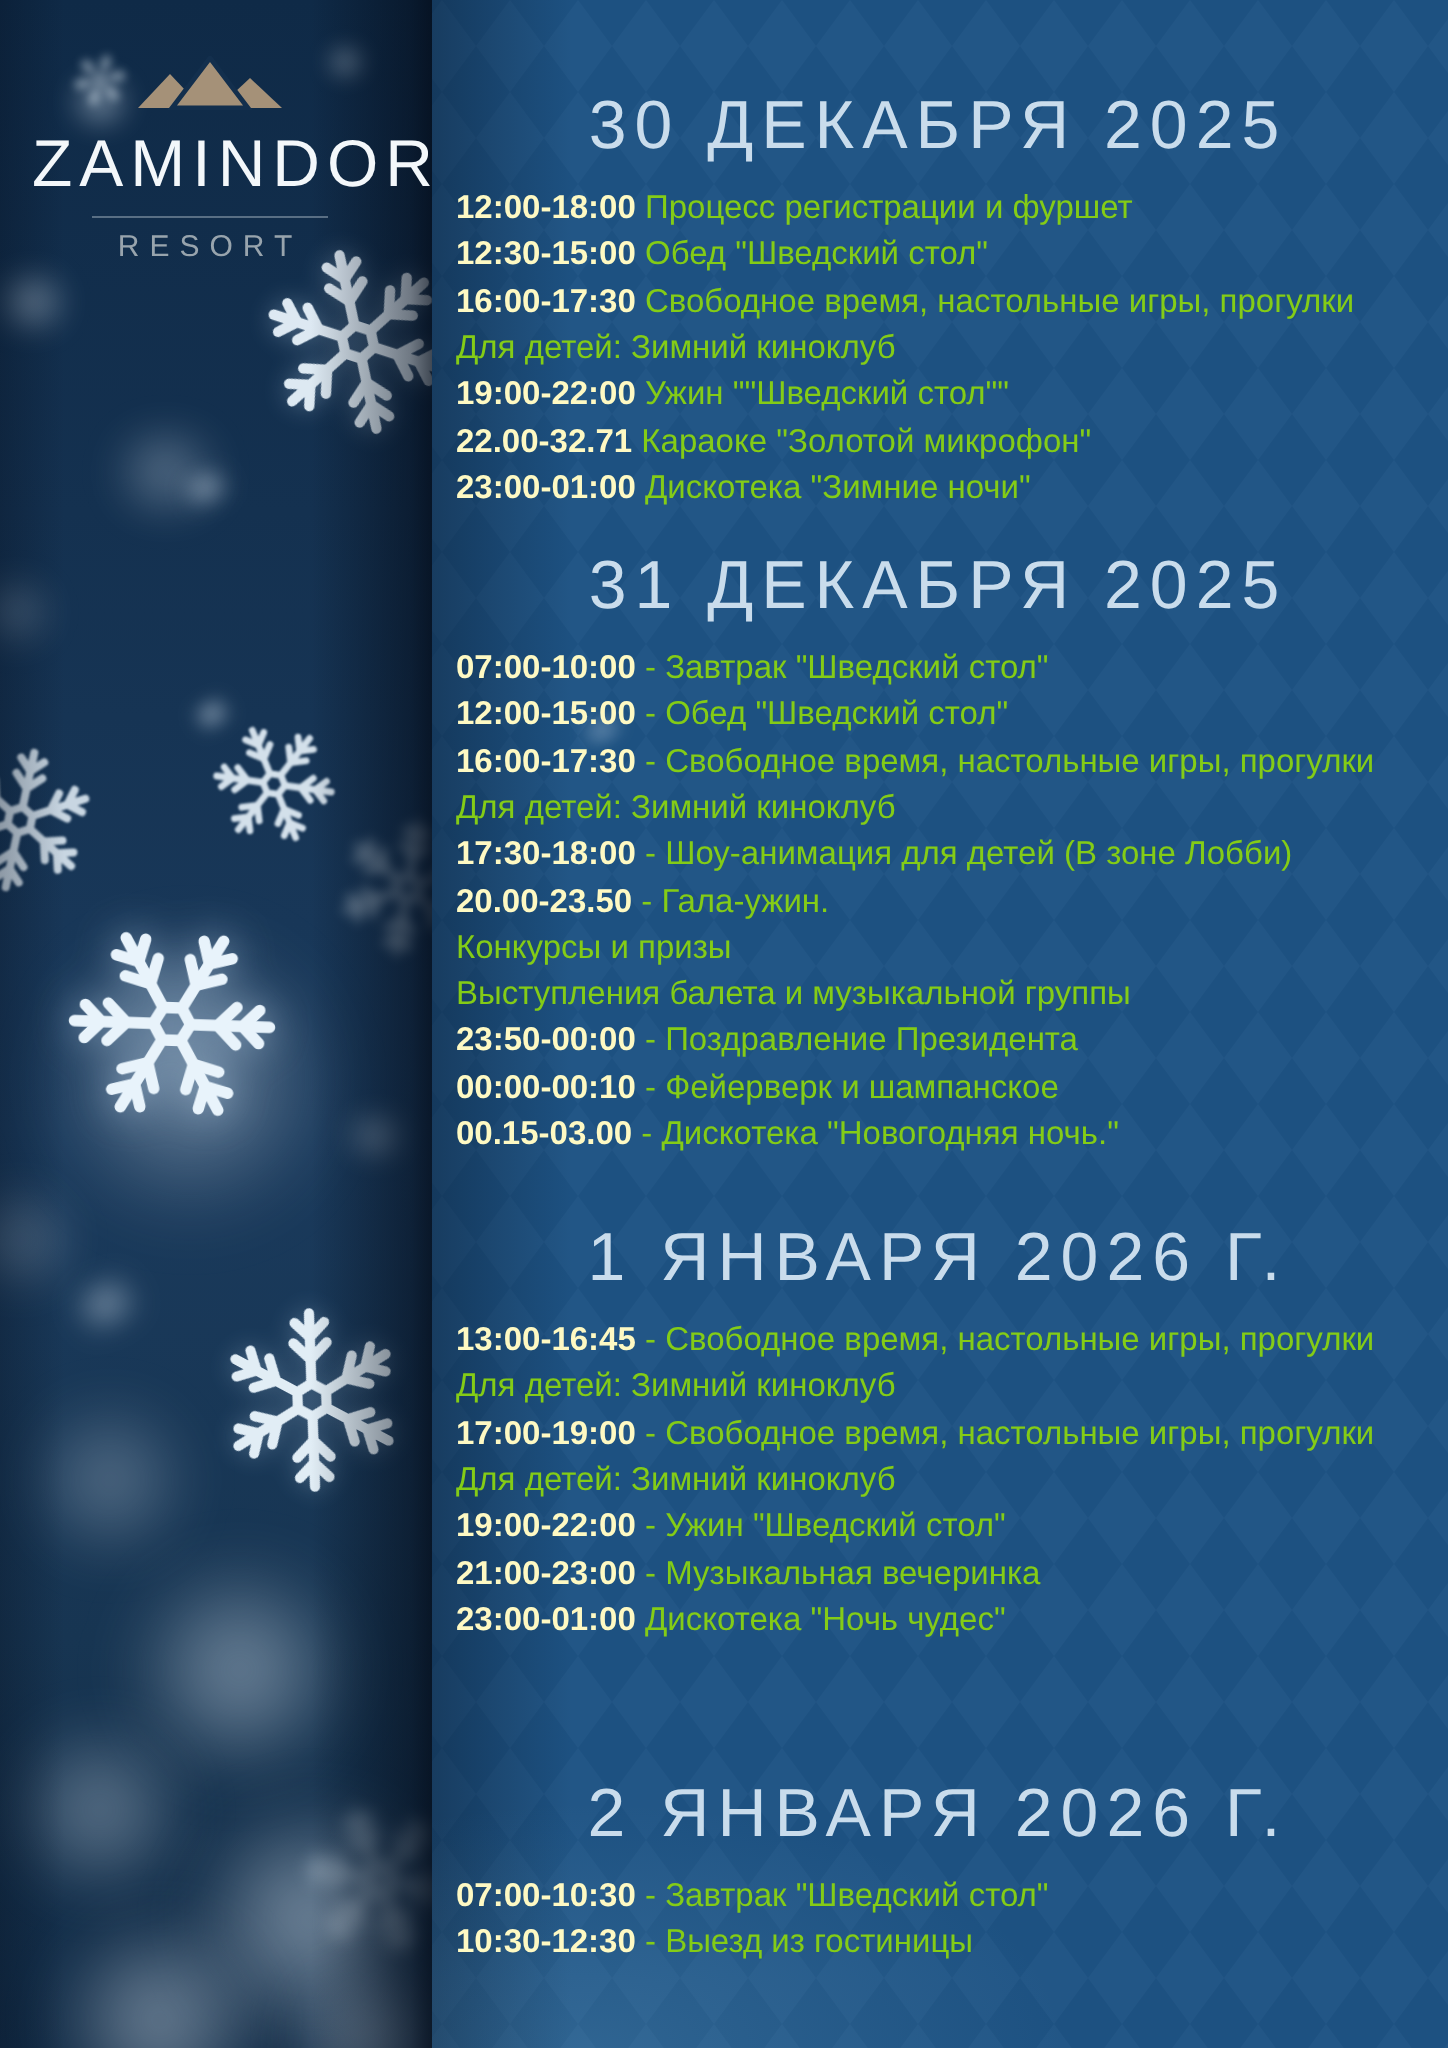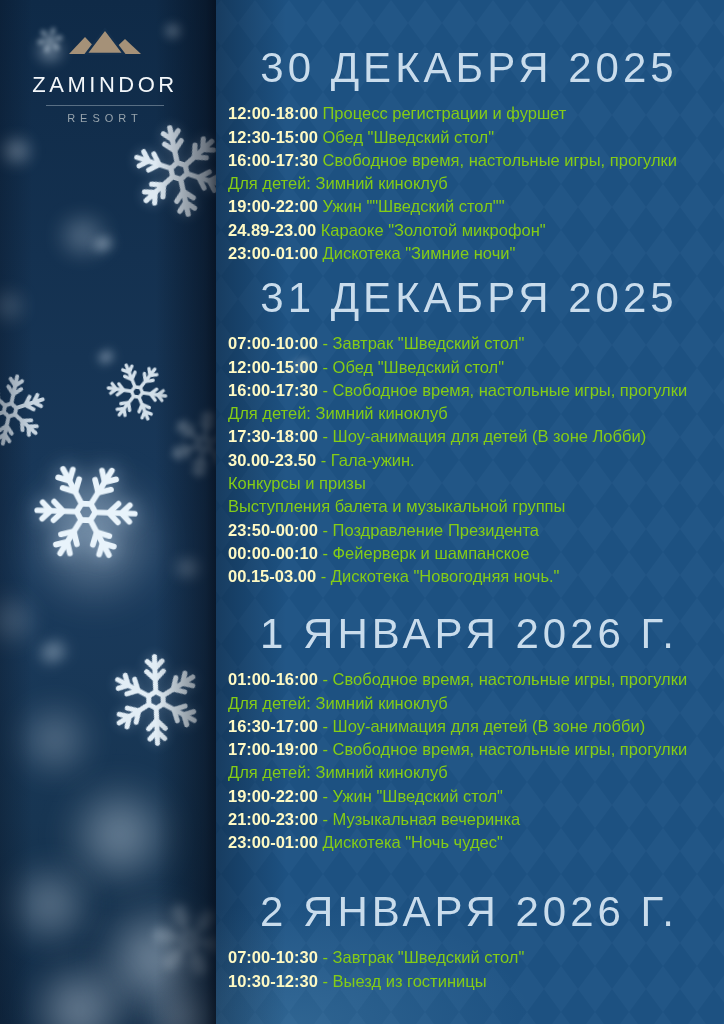--- a/index.html
+++ b/index.html
@@ -17,32 +17,32 @@
   
   .photo-strip{position:absolute;left:0;top:0;width:216px;height:1024px;overflow:hidden;
     background:linear-gradient(180deg,#0f2a47 0%,#143150 25%,#1a3a5c 55%,#173552 80%,#122c47 100%);}
   .photo-strip::after{content:'';position:absolute;inset:0;pointer-events:none;
     background:linear-gradient(90deg,rgba(4,12,26,.30) 0%,rgba(4,12,26,0) 15%,rgba(4,12,26,0) 72%,rgba(3,10,22,.5) 95%,rgba(3,10,22,.72) 100%);}
   .blob{position:absolute;border-radius:50%;pointer-events:none;}
   .flake{position:absolute;pointer-events:none;}
 
   
   .logo{position:absolute;left:16px;top:28px;width:178px;text-align:center;z-index:3;}
-  .logo-word{font-size:22px;letter-spacing:3.5px;color:#f3f7fa;margin-top:13px;font-weight:400;}
+  .logo-word{font-size:33px;letter-spacing:3.5px;color:#f3f7fa;margin-top:3px;font-weight:400;}
   .logo-line{width:118px;height:1px;background:rgba(150,165,180,.55);margin:7px auto 6px;}
-  .logo-sub{font-size:11px;letter-spacing:5px;color:#98a4ad;}
+  .logo-sub{font-size:15px;letter-spacing:5px;color:#98a4ad;}
 
   
   .schedule{position:absolute;left:228px;top:0;width:482px;height:1024px;z-index:2;}
   .day{position:absolute;left:0;width:100%;}
   .sec-0{top:44px;}
   .sec-1{top:274px;}
   .sec-2{top:610px;}
   .sec-3{top:888px;}
-  .day-title{margin:0 0 10px 0;font-size:42px;font-weight:300;letter-spacing:4px;
+  .day-title{margin:0 0 10px 0;font-size:34px;font-weight:300;letter-spacing:4px;
     color:#c9dcec;text-align:center;line-height:1.15;white-space:nowrap;}
   .event-line{line-height:23.3px;font-size:16.5px;white-space:pre;}
   .event-time{font-weight:bold;color:#fef9c3;}
   .event-text{color:#84cc16;}
 </style>
 </head>
 <body>
 
 <div class="poster">
 
@@ -137,42 +137,41 @@
   </div>
 
   <main class="schedule" id="schedule-root">
       <section class="day sec-0">
         <h2 class="day-title">30 ДЕКАБРЯ 2025</h2>
         <div class="event-line"><span class="event-time">12:00-18:00</span><span class="event-text"> Процесс регистрации и фуршет</span></div>
         <div class="event-line"><span class="event-time">12:30-15:00</span><span class="event-text"> Обед "Шведский стол"</span></div>
         <div class="event-line"><span class="event-time">16:00-17:30</span><span class="event-text"> Свободное время, настольные игры, прогулки</span></div>
         <div class="event-line"><span class="event-text">Для детей: Зимний киноклуб</span></div>
         <div class="event-line"><span class="event-time">19:00-22:00</span><span class="event-text"> Ужин ""Шведский стол""</span></div>
-        <div class="event-line"><span class="event-time">24.89-23.00</span><span class="event-text"> Караоке "Золотой микрофон"</span></div>
+        <div class="event-line"><span class="event-time">22.00-32.71</span><span class="event-text"> Караоке "Золотой микрофон"</span></div>
         <div class="event-line"><span class="event-time">23:00-01:00</span><span class="event-text"> Дискотека "Зимние ночи"</span></div>
       </section>
       <section class="day sec-1">
         <h2 class="day-title">31 ДЕКАБРЯ 2025</h2>
         <div class="event-line"><span class="event-time">07:00-10:00</span><span class="event-text"> - Завтрак "Шведский стол"</span></div>
         <div class="event-line"><span class="event-time">12:00-15:00</span><span class="event-text"> - Обед "Шведский стол"</span></div>
         <div class="event-line"><span class="event-time">16:00-17:30</span><span class="event-text"> - Свободное время, настольные игры, прогулки</span></div>
         <div class="event-line"><span class="event-text">Для детей: Зимний киноклуб</span></div>
         <div class="event-line"><span class="event-time">17:30-18:00</span><span class="event-text"> - Шоу-анимация для детей (В зоне Лобби)</span></div>
-        <div class="event-line"><span class="event-time">30.00-23.50</span><span class="event-text"> - Гала-ужин.</span></div>
+        <div class="event-line"><span class="event-time">20.00-23.50</span><span class="event-text"> - Гала-ужин.</span></div>
         <div class="event-line"><span class="event-text">Конкурсы и призы</span></div>
         <div class="event-line"><span class="event-text">Выступления балета и музыкальной группы</span></div>
         <div class="event-line"><span class="event-time">23:50-00:00</span><span class="event-text"> - Поздравление Президента</span></div>
         <div class="event-line"><span class="event-time">00:00-00:10</span><span class="event-text"> - Фейерверк и шампанское</span></div>
         <div class="event-line"><span class="event-time">00.15-03.00</span><span class="event-text"> - Дискотека "Новогодняя ночь."</span></div>
       </section>
       <section class="day sec-2">
         <h2 class="day-title">1 ЯНВАРЯ 2026 Г.</h2>
-        <div class="event-line"><span class="event-time">01:00-16:00</span><span class="event-text"> - Свободное время, настольные игры, прогулки</span></div>
+        <div class="event-line"><span class="event-time">13:00-16:45</span><span class="event-text"> - Свободное время, настольные игры, прогулки</span></div>
         <div class="event-line"><span class="event-text">Для детей: Зимний киноклуб</span></div>
-        <div class="event-line"><span class="event-time">16:30-17:00</span><span class="event-text"> - Шоу-анимация для детей (В зоне лобби)</span></div>
         <div class="event-line"><span class="event-time">17:00-19:00</span><span class="event-text"> - Свободное время, настольные игры, прогулки</span></div>
         <div class="event-line"><span class="event-text">Для детей: Зимний киноклуб</span></div>
         <div class="event-line"><span class="event-time">19:00-22:00</span><span class="event-text"> - Ужин "Шведский стол"</span></div>
         <div class="event-line"><span class="event-time">21:00-23:00</span><span class="event-text"> - Музыкальная вечеринка</span></div>
         <div class="event-line"><span class="event-time">23:00-01:00</span><span class="event-text"> Дискотека "Ночь чудес"</span></div>
       </section>
       <section class="day sec-3">
         <h2 class="day-title">2 ЯНВАРЯ 2026 Г.</h2>
         <div class="event-line"><span class="event-time">07:00-10:30</span><span class="event-text"> - Завтрак "Шведский стол"</span></div>
         <div class="event-line"><span class="event-time">10:30-12:30</span><span class="event-text"> - Выезд из гостиницы</span></div>

